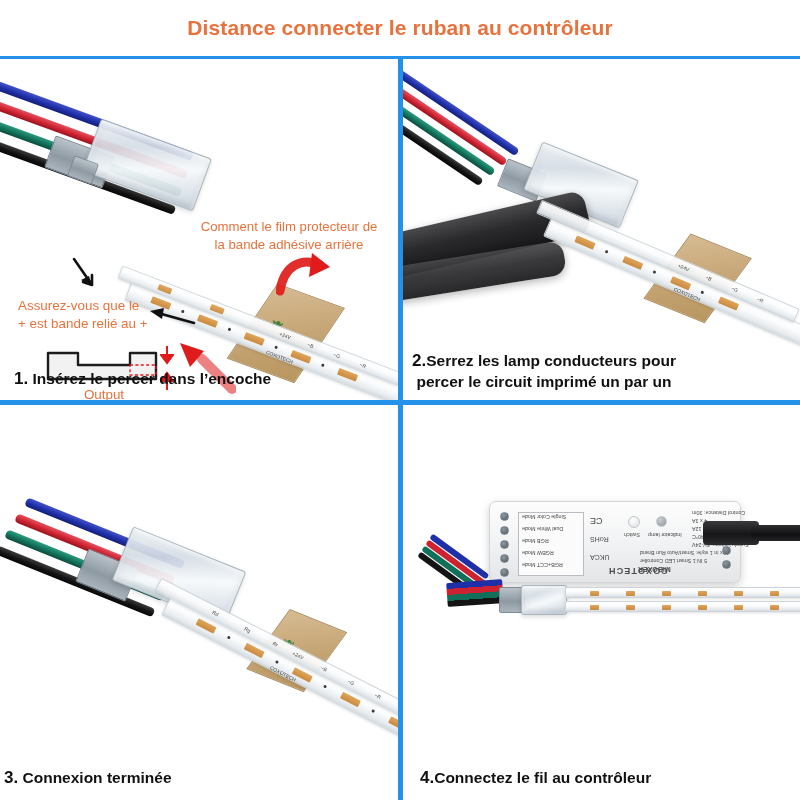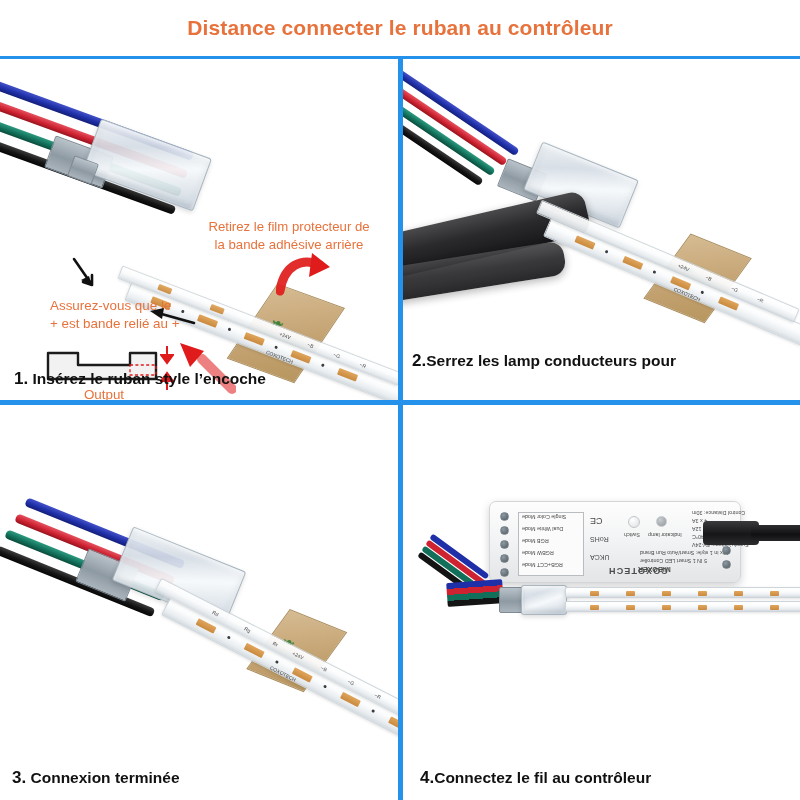--- a/index.html
+++ b/index.html
@@ -65,34 +65,34 @@
     font-size: 15.5px;
     font-weight: bold;
     white-space: nowrap;
     z-index: 40;
   }
   .caption .num { font-size: 17px; font-weight: bold; }
   .caption-line2 { display: block; text-align: center; }
 
   #cap1 { left: 14px;  top: 369px; }
   #cap2 { left: 412px; top: 350px; line-height: 21px; }
-  #cap3 { left: 12px;  top: 768px; }
+  #cap3 { left: 4px;  top: 768px; }
   #cap4 { left: 420px; top: 768px; }
 
   
   .anno {
     position: absolute;
     color: #e8723c;
     font-size: 13.2px;
     line-height: 18px;
     text-align: center;
     z-index: 30;
   }
   #anno-film   { left: 196px; top: 159px; width: 186px; }
-  #anno-plus   { left: 18px;  top: 238px; width: 170px; text-align: left; font-size: 13.4px; margin-left: 32px; }
+  #anno-plus   { left: 18px;  top: 238px; width: 170px; text-align: left; font-size: 13.4px; }
   #anno-notch  { left: 44px;  top: 327px; width: 120px; font-size: 13.4px; }
 
   
   .notch-dia {
     position: absolute;
     left: 44px; top: 290px;
     width: 118px; height: 36px;
     z-index: 30;
   }
 
@@ -266,21 +266,21 @@
 
     <div class="arrow" style="left:160px; top:286px; width:14px; height:46px;">
       <svg width="14" height="46" viewBox="0 0 14 46">
         <path d="M7 1 L7 12 M7 18 L1 10 L13 10 Z" fill="#e01b1b" stroke="#e01b1b" stroke-width="2"></path>
         <path d="M7 45 L7 34 M7 28 L1 36 L13 36 Z" fill="#e01b1b" stroke="#e01b1b" stroke-width="2"></path>
       </svg>
     </div>
     <div class="anno" id="anno-notch">Output</div>
 
     <div class="anno" id="anno-film">
-      <span>Retirez le film protecteur de</span><br>
+      <span>Comment le film protecteur de</span><br>
       <span>la bande adhésive arrière</span>
     </div>
 
     <div class="arrow" id="arrow-film">
       <svg width="56" height="46" viewBox="0 0 56 46">
         <path d="M4 40 C8 14, 26 6, 44 14" stroke="#e01b1b" stroke-width="9" fill="none" stroke-linecap="round" opacity="0.92"></path>
         <path d="M36 2 L54 16 L33 26 Z" fill="#e01b1b"></path>
       </svg>
     </div>
 
@@ -466,25 +466,26 @@
       <div class="strip-pad" style="left:60px; top:3px; width:9px; height:5px;"></div>
       <div class="strip-pad" style="left:96px; top:3px; width:9px; height:5px;"></div>
       <div class="strip-pad" style="left:132px; top:3px; width:9px; height:5px;"></div>
       <div class="strip-pad" style="left:168px; top:3px; width:9px; height:5px;"></div>
       <div class="strip-pad" style="left:204px; top:3px; width:9px; height:5px;"></div>
     </div>
   </div>
 
   <div class="caption" id="cap1">
     <span class="num">1.</span>
-    <span>Insérez le ruban style l’encoche</span>
+    <span>Insérez le percer dans l’encoche</span>
   </div>
 
   <div class="caption" id="cap2">
     <span class="num">2.</span><span>Serrez les lamp conducteurs pour</span>
+    <span class="caption-line2">percer le circuit imprimé un par un</span>
   </div>
 
   <div class="caption" id="cap3">
     <span class="num">3.</span>
     <span>Connexion terminée</span>
   </div>
 
   <div class="caption" id="cap4">
     <span class="num">4.</span><span>Connectez le fil au contrôleur</span>
   </div>

